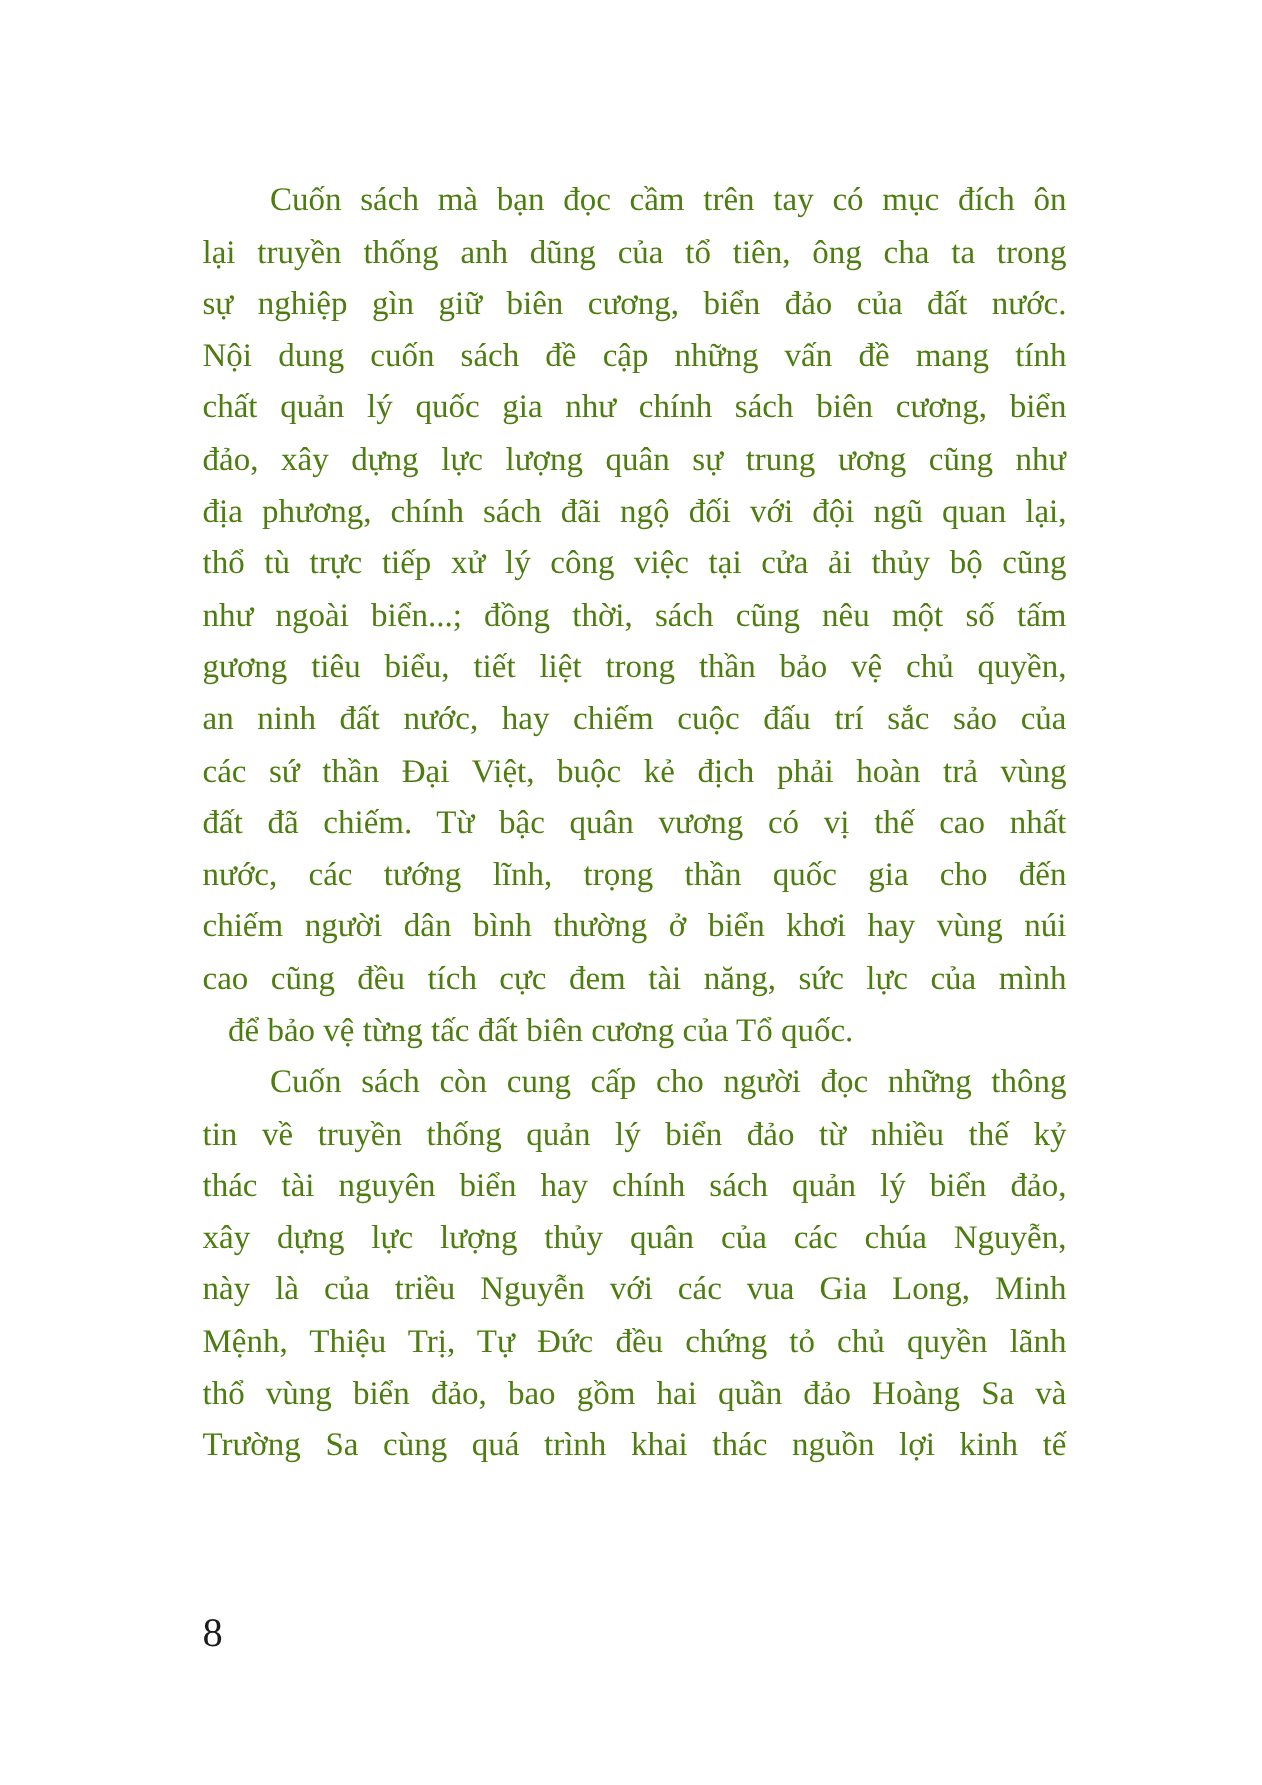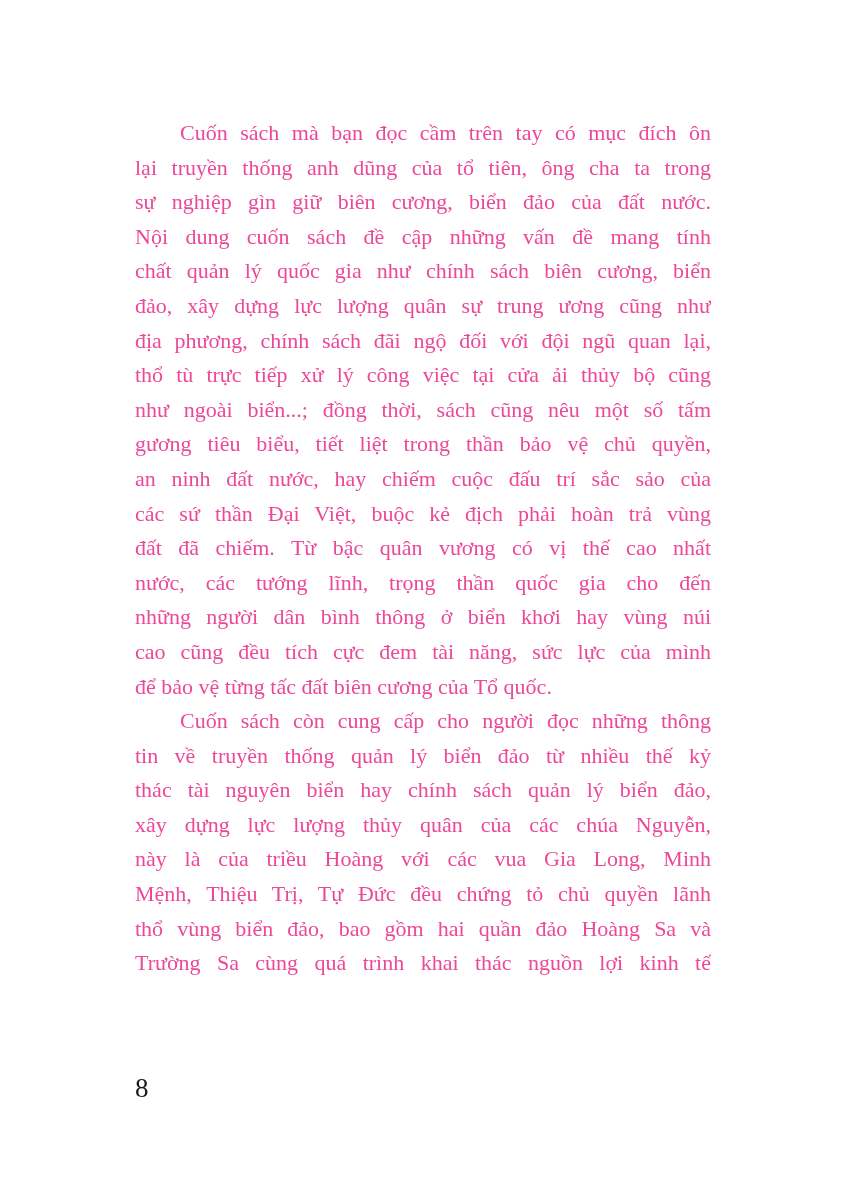--- a/index.html
+++ b/index.html
@@ -22,27 +22,28 @@
     top: 116px;
     width: 576px;
   }
   .line {
     font-size: 22px;
     line-height: 34.6px;
     height: 34.6px;
     text-align: justify;
     text-align-last: justify;
     overflow: hidden;
-    color: #ec4899;
+    color: #4d7c0f;
   }
   .line.first {
     text-indent: 45px;
   }
   .line.para-last {
     text-align-last: left;
+    margin-left: 17px;
   }
   .page-number {
     position: absolute;
     left: 135px;
     top: 1072px;
     font-size: 27px;
     line-height: 32px;
     color: #1b1b1b;
   }
 </style>
@@ -58,26 +59,26 @@
       <div class="line">chất quản lý quốc gia như chính sách biên cương, biển</div>
       <div class="line">đảo, xây dựng lực lượng quân sự trung ương cũng như</div>
       <div class="line">địa phương, chính sách đãi ngộ đối với đội ngũ quan lại,</div>
       <div class="line">thổ tù trực tiếp xử lý công việc tại cửa ải thủy bộ cũng</div>
       <div class="line">như ngoài biển...; đồng thời, sách cũng nêu một số tấm</div>
       <div class="line">gương tiêu biểu, tiết liệt trong thần bảo vệ chủ quyền,</div>
       <div class="line">an ninh đất nước, hay chiếm cuộc đấu trí sắc sảo của</div>
       <div class="line">các sứ thần Đại Việt, buộc kẻ địch phải hoàn trả vùng</div>
       <div class="line">đất đã chiếm. Từ bậc quân vương có vị thế cao nhất</div>
       <div class="line">nước, các tướng lĩnh, trọng thần quốc gia cho đến</div>
-      <div class="line">những người dân bình thông ở biển khơi hay vùng núi</div>
+      <div class="line">chiếm người dân bình thường ở biển khơi hay vùng núi</div>
       <div class="line">cao cũng đều tích cực đem tài năng, sức lực của mình</div>
       <div class="line para-last">để bảo vệ từng tấc đất biên cương của Tổ quốc.</div>
       <div class="line first">Cuốn sách còn cung cấp cho người đọc những thông</div>
       <div class="line">tin về truyền thống quản lý biển đảo từ nhiều thế kỷ</div>
       <div class="line">thác tài nguyên biển hay chính sách quản lý biển đảo,</div>
       <div class="line">xây dựng lực lượng thủy quân của các chúa Nguyễn,</div>
-      <div class="line">này là của triều Hoàng với các vua Gia Long, Minh</div>
+      <div class="line">này là của triều Nguyễn với các vua Gia Long, Minh</div>
       <div class="line">Mệnh, Thiệu Trị, Tự Đức đều chứng tỏ chủ quyền lãnh</div>
       <div class="line">thổ vùng biển đảo, bao gồm hai quần đảo Hoàng Sa và</div>
       <div class="line">Trường Sa cùng quá trình khai thác nguồn lợi kinh tế</div>
     </div>
   <div class="page-number">8</div>
 </div>
 
 </body></html>

